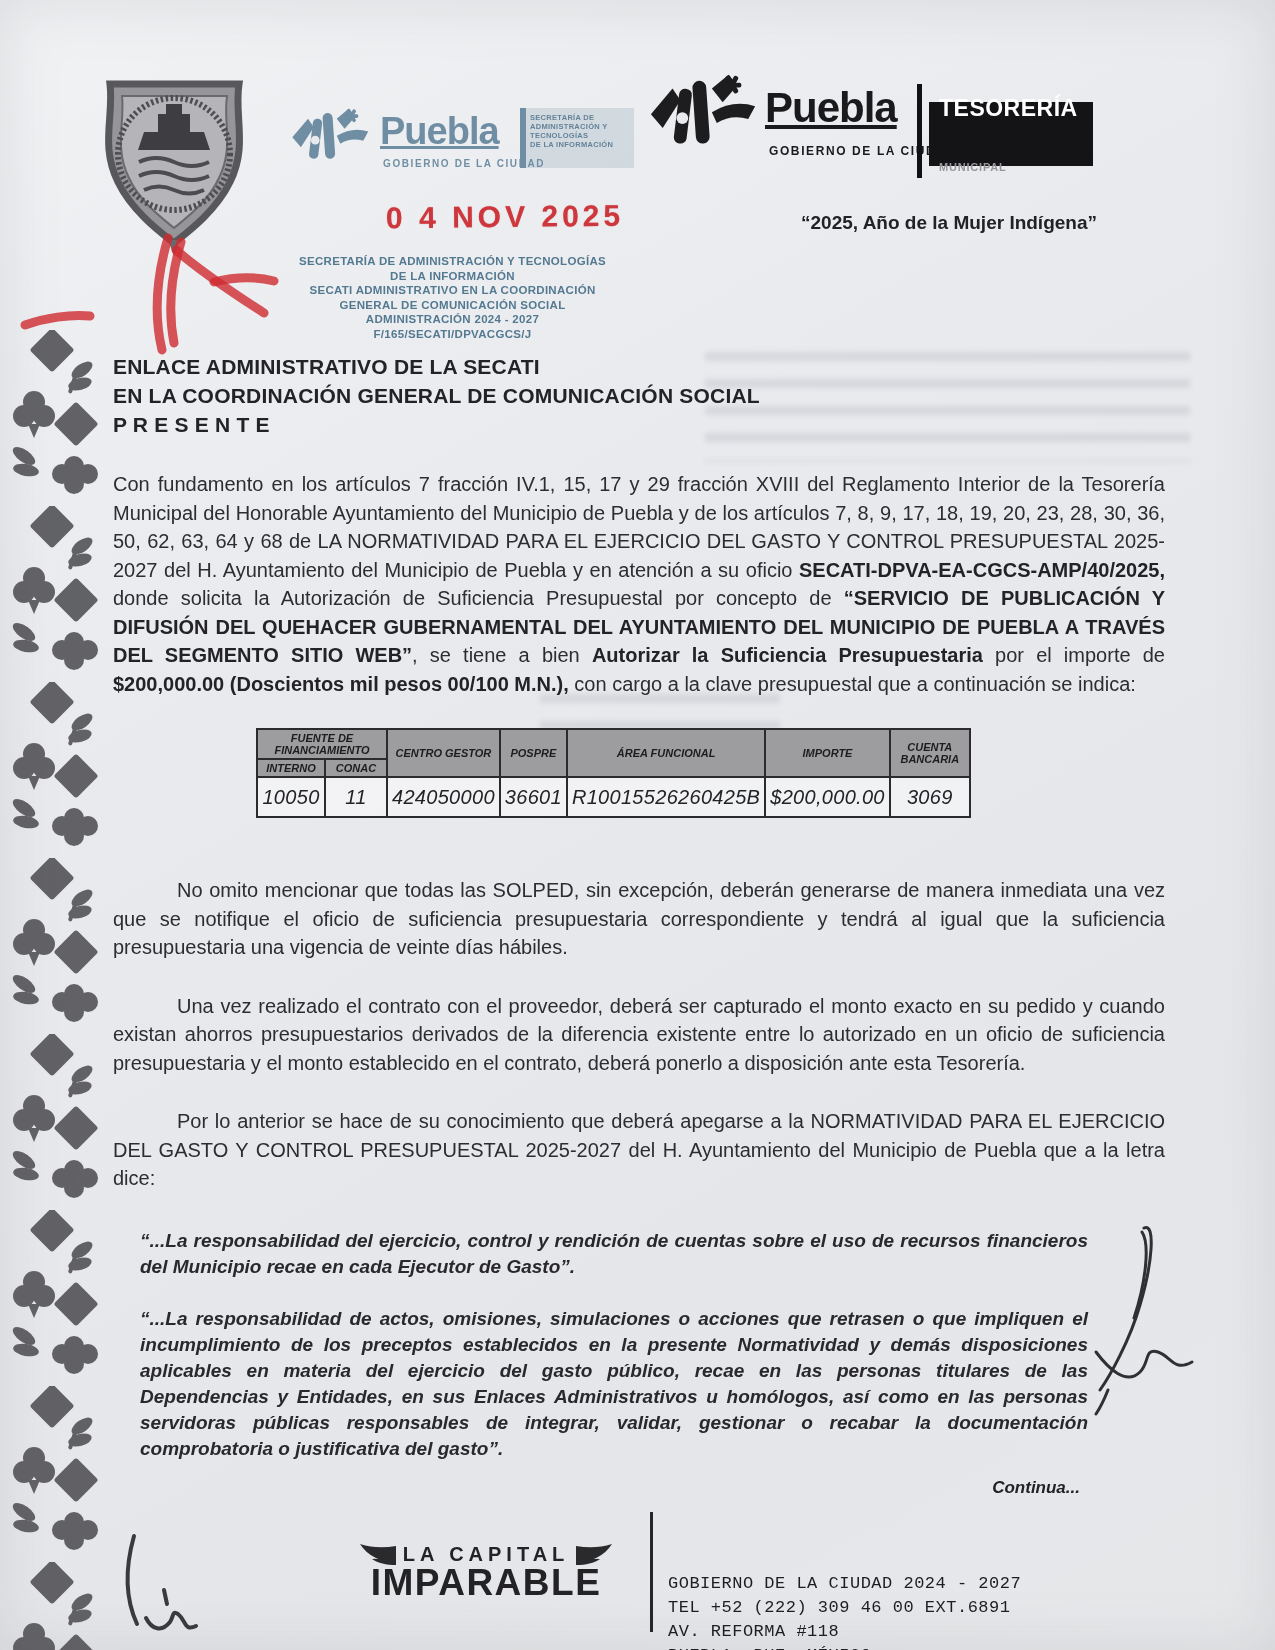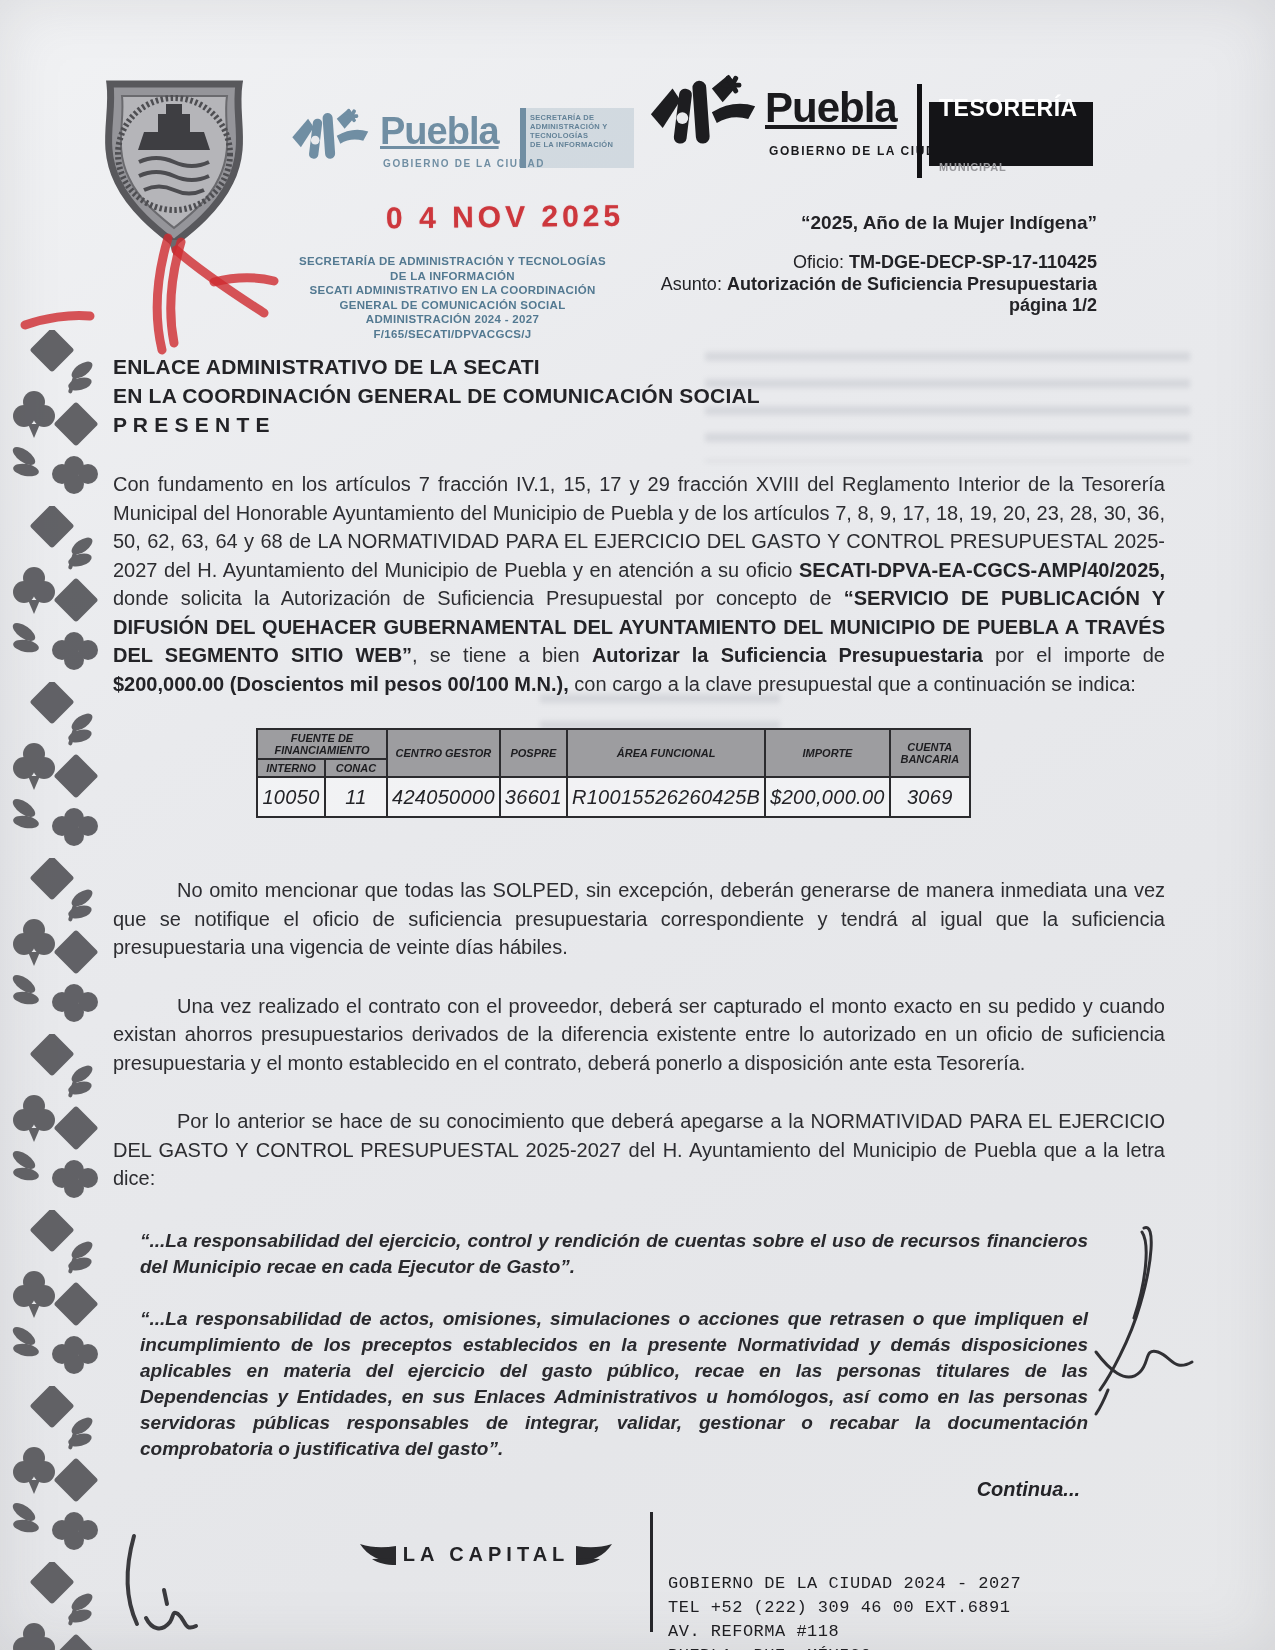--- a/index.html
+++ b/index.html
@@ -40,21 +40,21 @@
 
   table.budget{border-collapse:collapse;font-size:20px;color:#232327;}
   table.budget th,table.budget td{border:2px solid #2b2b2e;text-align:center;vertical-align:middle;}
   table.budget th{background:#9d9da0;font-size:11px;font-weight:700;line-height:12px;padding:2px 3px;color:#1d1d20;}
   table.budget td{background:rgba(250,250,252,.55);height:36px;padding:1px 4px;letter-spacing:.3px;}
 
   .quotes{width:948px;font-size:19px;font-style:italic;font-weight:700;line-height:26px;
     text-align:justify;color:#29292d;}
   .quote-p{margin:0 0 26px 0;}
 
-  .continua{font-size:20px;font-weight:700;font-style:italic;color:#232327;}
+  .continua{font-size:17px;font-weight:700;font-style:italic;color:#232327;}
 
   .brand{width:300px;text-align:center;color:#232326;}
   .brand-top{font-size:20px;font-weight:800;letter-spacing:5px;display:inline-block;vertical-align:middle;}
   .brand-bottom{font-size:37px;font-weight:900;letter-spacing:1.5px;margin-top:-4px;}
   .foot-bar{width:3px;background:#26262a;}
   .contact{font-family:"Liberation Mono","DejaVu Sans Mono",monospace;font-size:17px;line-height:24px;
     color:#1e1e22;letter-spacing:.5px;white-space:pre;}
 
   .ghost{position:absolute;filter:blur(2.5px);opacity:.5;
     background:repeating-linear-gradient(180deg,rgba(110,116,130,.30) 0 9px,rgba(0,0,0,0) 9px 27px);}
@@ -157,25 +157,20 @@
     <div class="abs logo-wordmark" style="left:120px;top:12px;font-size:42px;">Puebla</div>
     <div class="abs logo-tagline" style="left:124px;top:72px;">GOBIERNO DE LA CIUDAD</div>
     <div class="abs" style="left:272px;top:12px;width:5px;height:94px;background:#111114;"></div>
     <div class="abs tes-box" style="left:284px;top:30px;width:144px;height:52px;">
       <div class="tes-title">TESORERÍA</div>
       <div class="tes-sub">MUNICIPAL</div>
     </div>
   </div>
 
   <div class="abs motto" style="right:178px;top:212px;">“2025, Año de la Mujer Indígena”</div>
-  <div class="abs ref-lines" style="right:178px;top:252px;">
-    <div><span>Oficio: </span><span class="b">TM-DGE-DECP-SP-17-110425</span></div>
-    <div><span>Asunto: </span><span class="b">Autorización de Suficiencia Presupuestaria</span></div>
-    <div class="b">página 1/2</div>
-  </div>
 
   <svg class="abs" style="left:0;top:180px;" width="620" height="200" viewBox="0 0 620 200">
     <g fill="none" stroke="rgba(206,42,48,.8)" stroke-width="9" stroke-linecap="round">
       <path d="M168,58 C157,95 153,132 162,170"></path>
       <path d="M181,62 C171,96 168,132 174,163"></path>
       <path d="M176,70 C206,96 238,116 264,133"></path>
       <path d="M214,102 C238,96 258,97 274,101"></path>
       <path d="M25,145 C45,138 70,134 90,136"></path>
     </g>
   </svg>
@@ -267,18 +262,19 @@
         </g>
       </svg>
       <span class="brand-top">LA CAPITAL</span>
       <svg width="40" height="24" viewBox="0 0 40 24" style="vertical-align:middle;transform:scaleX(-1);">
         <g fill="#2a2a2d">
           <path d="M38,20 C22,20 10,14 2,2 C14,6 26,6 38,4 z"></path>
           <path d="M38,23 C28,23 20,21 14,17 l24,-1 z"></path>
         </g>
       </svg>
     </div>
+    <div class="brand-bottom">IMPARABLE</div>
   </div>
 
   <div class="abs foot-bar" style="left:650px;top:1512px;height:120px;"></div>
   <div class="abs contact" style="left:668px;top:1572px;"><div>GOBIERNO DE LA CIUDAD 2024 - 2027</div><div>TEL +52 (222) 309 46 00 EXT.6891</div><div>AV. REFORMA #118</div><div>PUEBLA, PUE. MÉXICO</div></div>
 
 </div>
 
 </body></html>

